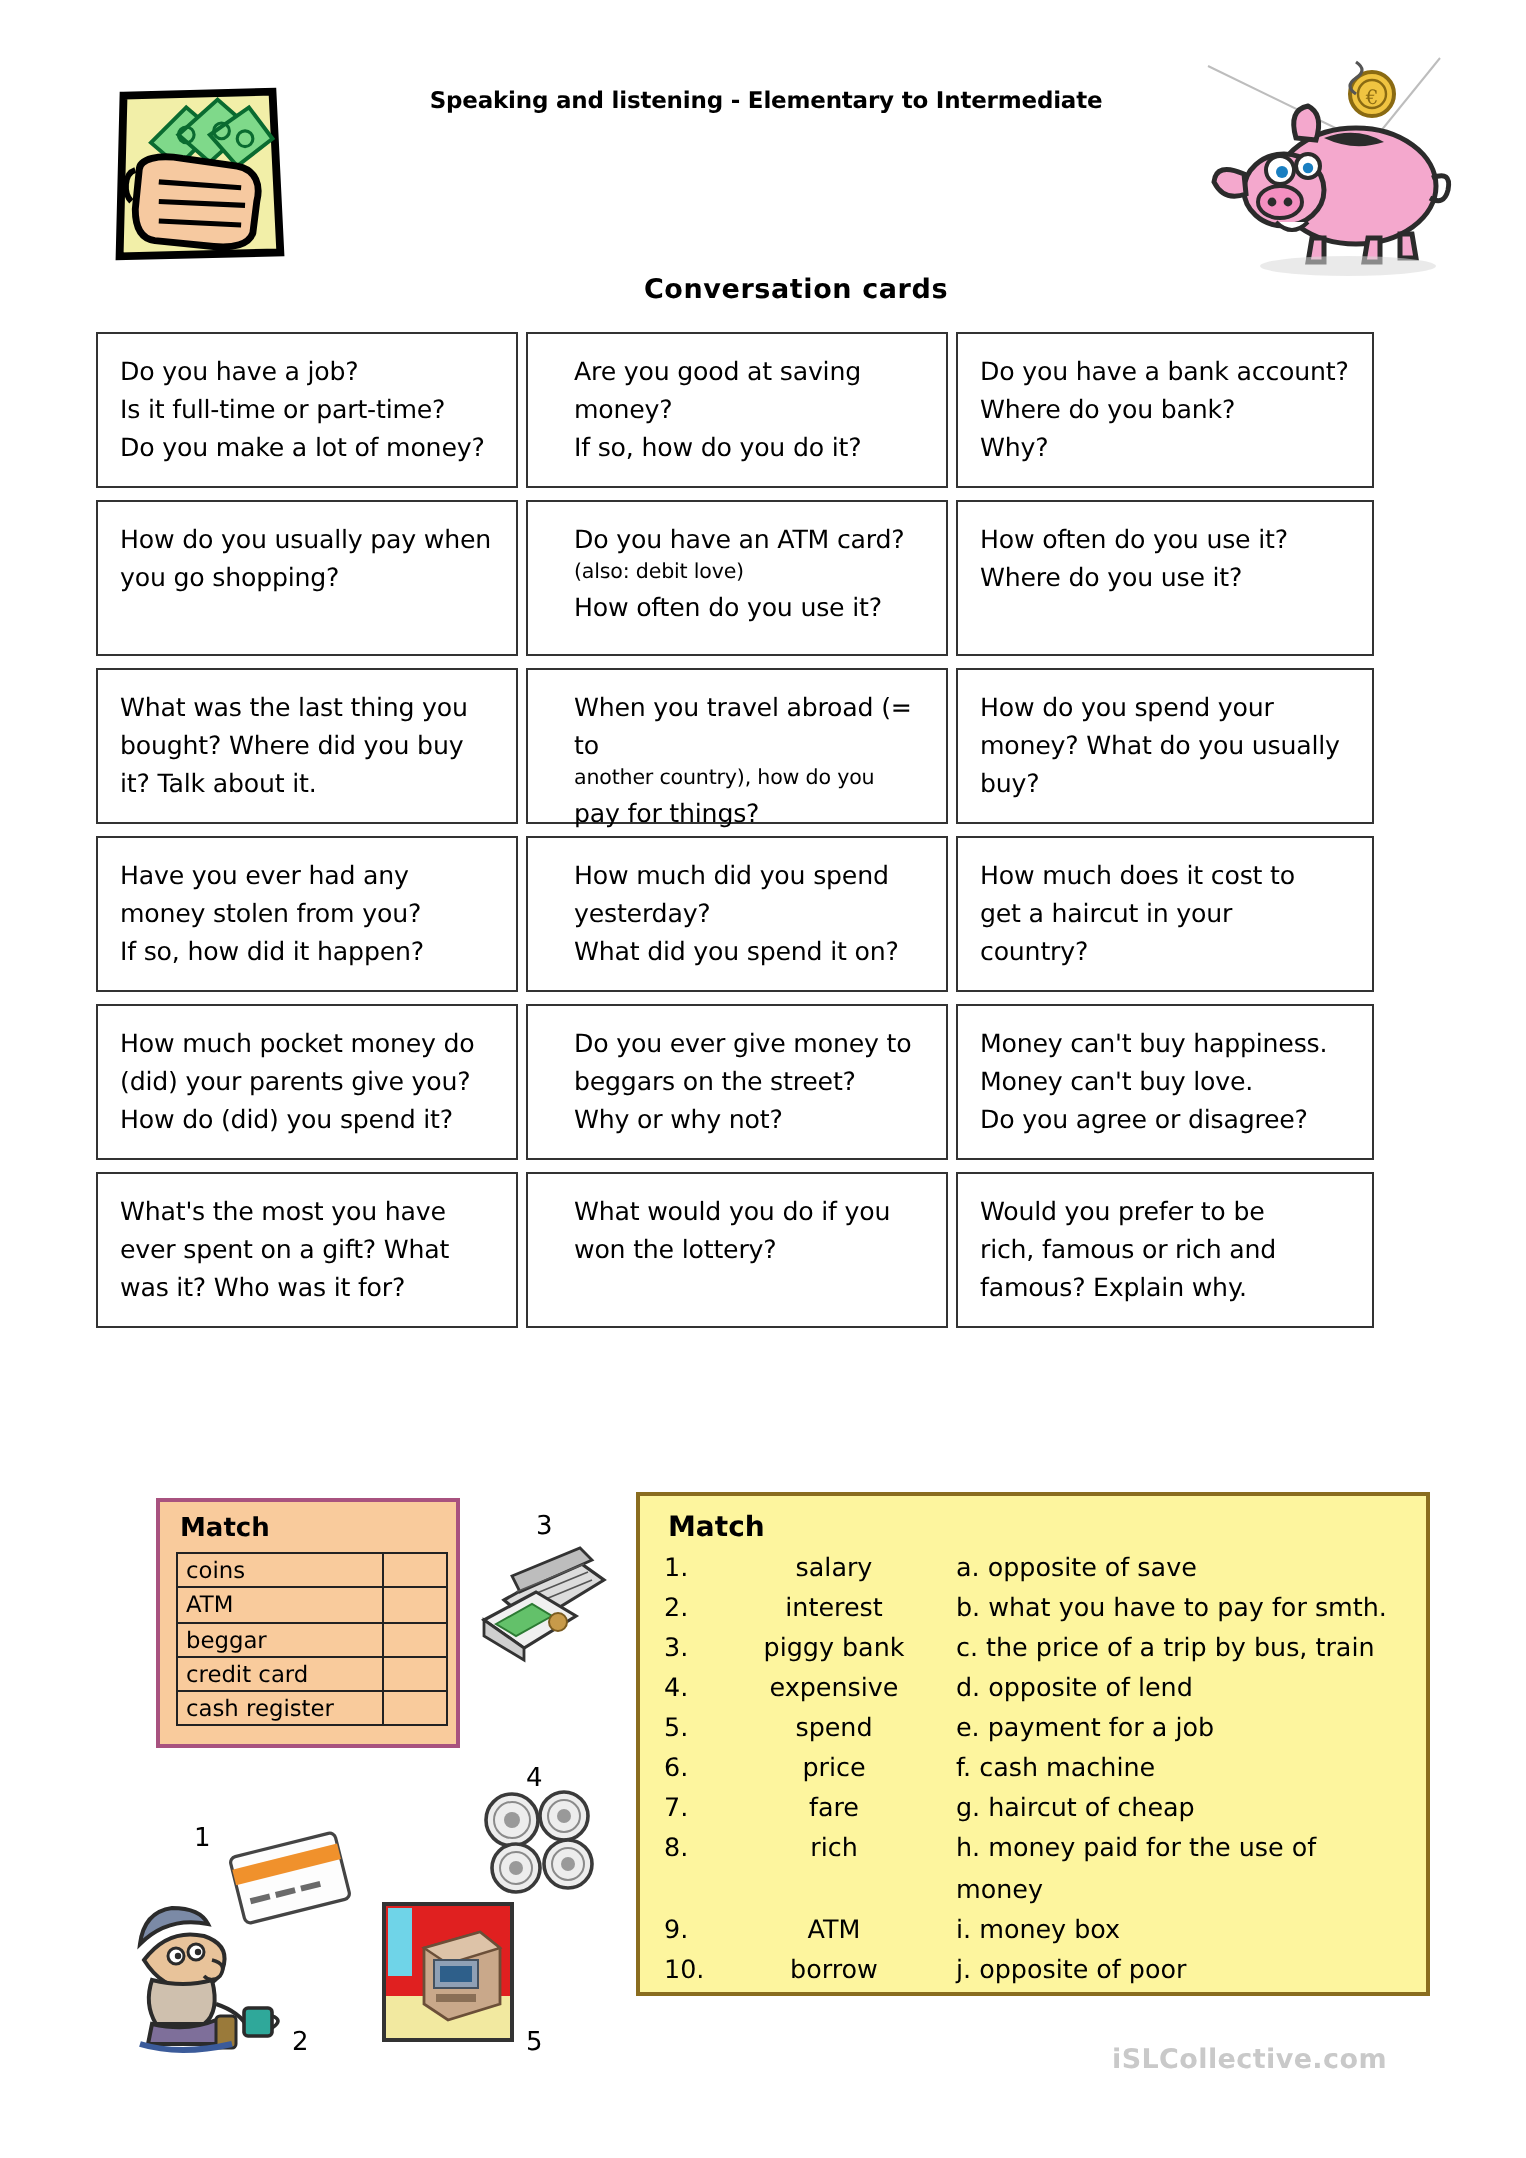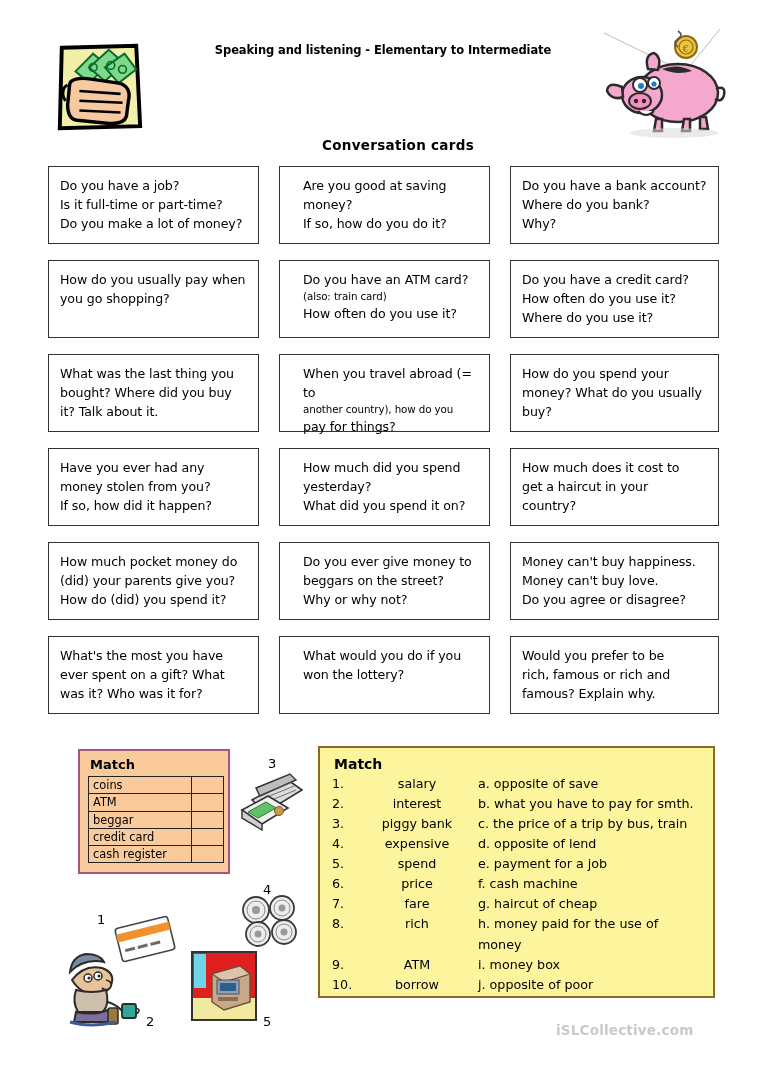--- a/index.html
+++ b/index.html
@@ -39,21 +39,21 @@
     font-style:italic; font-weight:700; font-size:25px;
     color:#2e3192; letter-spacing:0.5px; margin-left:8px;
   }
   .section-label {
     position:absolute; left:0; top:137px; width:763px;
     text-align:center; font-size:13.5px; font-weight:700; letter-spacing:0.3px;padding-left:33px;
   }
 
   
   .cards { position:absolute; left:48px; top:166px; width:672px; }
-  .card-row { display:flex; gap:20px; margin-bottom:16px; }
+  .card-row { display:flex; gap:4px; margin-bottom:6px; }
   .card {
     border:1.4px solid #333; background:#fff;
     padding:9px 11px 6px 11px;
     font-size:12.6px; line-height:1.52;
     letter-spacing:-0.1px;
   }
   .card.c1 { width:211px; height:78px; }
   .card.c2 { width:211px; height:78px;padding-left:23px; }
   .card.c3 { width:209px; height:78px; }
   .card .ln { display:block; white-space:pre-wrap; }
@@ -185,25 +185,24 @@
           <span class="ln">Why?</span>
         </div>
       </div>
       <div class="card-row">
         <div class="card c1">
           <span class="ln">How do you usually pay when</span>
           <span class="ln">you go shopping?</span>
         </div>
         <div class="card c2">
           <span class="ln">Do you have an ATM card?</span>
-          <span class="small">(also: train card)</span>
+          <span class="small">(also: debit love)</span>
           <span class="ln">How often do you use it?</span>
         </div>
         <div class="card c3">
-          <span class="ln">Do you have a credit card?</span>
           <span class="ln">How often do you use it?</span>
           <span class="ln">Where do you use it?</span>
         </div>
       </div>
       <div class="card-row">
         <div class="card c1">
           <span class="ln">What was the last thing you</span>
           <span class="ln">bought? Where did you buy</span>
           <span class="ln">it? Talk about it.</span>
         </div>

